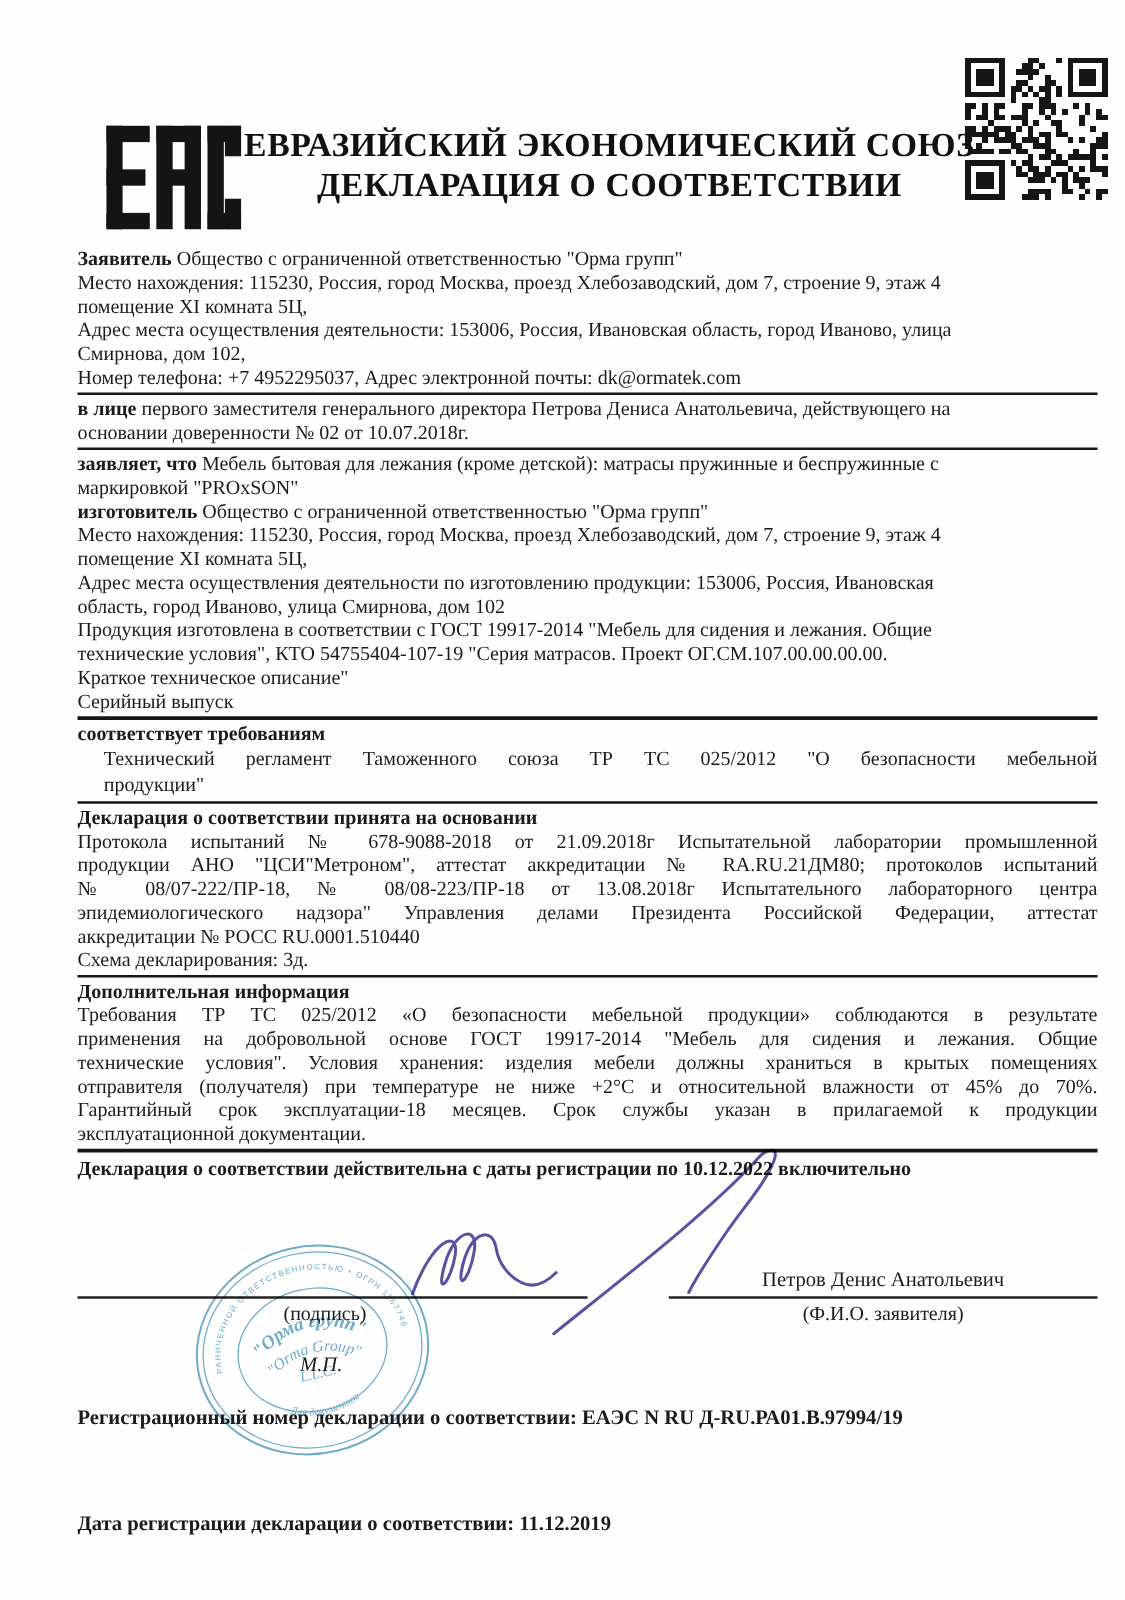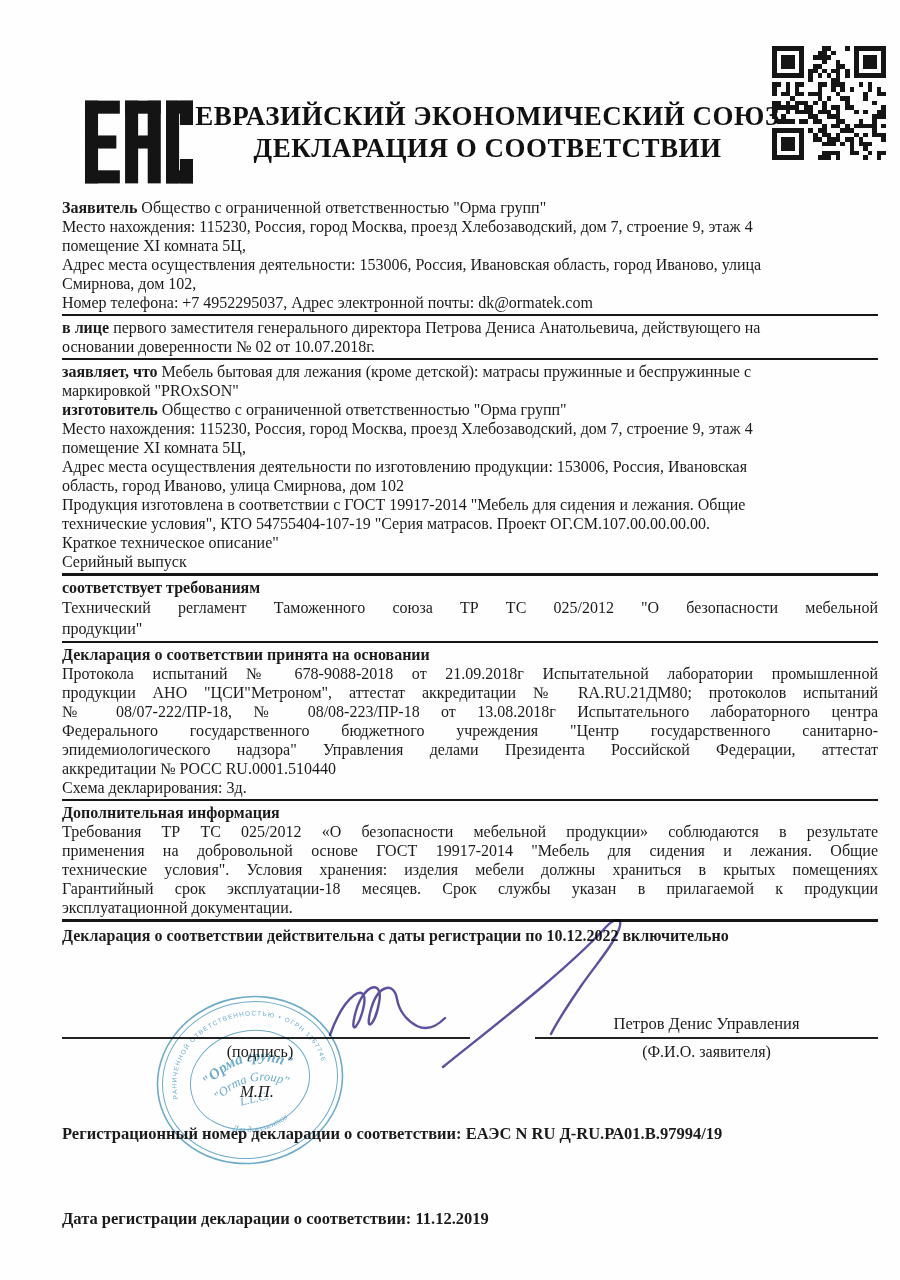--- a/index.html
+++ b/index.html
@@ -294,58 +294,58 @@
     <div class="ln">Адрес места осуществления деятельности по изготовлению продукции: 153006, Россия, Ивановская</div>
     <div class="ln">область, город Иваново, улица Смирнова, дом 102</div>
     <div class="ln">Продукция изготовлена в соответствии с ГОСТ 19917-2014 "Мебель для сидения и лежания. Общие</div>
     <div class="ln">технические условия", КТО 54755404-107-19 "Серия матрасов. Проект ОГ.СМ.107.00.00.00.00.</div>
     <div class="ln">Краткое техническое описание"</div>
     <div class="ln">Серийный выпуск</div>
 
     <div class="rule thick"></div>
 
     <div class="heading">соответствует требованиям</div>
-    <div style="line-height:21px;">
+    <div style="line-height:21px;margin-left:21px;">
       <span class="jline">Технический регламент Таможенного союза ТР ТС 025/2012 "О безопасности мебельной</span>
       <span class="jlast">продукции"</span>
     </div>
 
     <div class="rule"></div>
 
     <div class="heading">Декларация о соответствии принята на основании</div>
     <div>
       <span class="jline">Протокола испытаний № 678-9088-2018 от 21.09.2018г Испытательной лаборатории промышленной</span>
       <span class="jline">продукции АНО "ЦСИ"Метроном", аттестат аккредитации № RA.RU.21ДМ80; протоколов испытаний</span>
       <span class="jline">№ 08/07-222/ПР-18, № 08/08-223/ПР-18 от 13.08.2018г Испытательного лабораторного центра</span>
-      <span class="jline">Федерального государственного бюджетного учреждения "Центр государственного санитарно-</span>
       <span class="jline">эпидемиологического надзора" Управления делами Президента Российской Федерации, аттестат</span>
       <span class="jlast">аккредитации № РОСС RU.0001.510440</span>
     </div>
     <div class="ln">Схема декларирования: 3д.</div>
 
     <div class="rule"></div>
 
     <div class="heading">Дополнительная информация</div>
     <div>
       <span class="jline">Требования ТР ТС 025/2012 «О безопасности мебельной продукции» соблюдаются в результате</span>
       <span class="jline">применения на добровольной основе ГОСТ 19917-2014 "Мебель для сидения и лежания. Общие</span>
       <span class="jline">технические условия". Условия хранения: изделия мебели должны храниться в крытых помещениях</span>
+      <span class="jline">отправителя (получателя) при температуре не ниже +2°С и относительной влажности от 45% до 70%.</span>
       <span class="jline">Гарантийный срок эксплуатации-18 месяцев. Срок службы указан в прилагаемой к продукции</span>
       <span class="jlast">эксплуатационной документации.</span>
     </div>
 
     <div class="rule thick"></div>
 
     <div class="validity">Декларация о соответствии действительна с даты регистрации по 10.12.2022 включительно</div>
   </div>
 
   <div class="sig-line-left"></div>
   <div class="sig-line-right"></div>
   <div class="sig-caption">(подпись)</div>
-  <div class="fio-name">Петров Денис Управления</div>
+  <div class="fio-name">Петров Денис Анатольевич</div>
   <div class="fio-caption">(Ф.И.О. заявителя)</div>
   <div class="mp">М.П.</div>
 
   <div class="stamp">
     <svg viewBox="0 0 224 192" width="224" height="192">
       <g transform="rotate(-13 112 97)" stroke="#4d9abf" fill="none">
         <ellipse cx="112" cy="97" rx="93" ry="83" stroke-width="1.6"></ellipse>
         <ellipse cx="112" cy="97" rx="88" ry="78" stroke-width="1"></ellipse>
         <ellipse cx="112" cy="97" rx="60" ry="49" stroke-width="1"></ellipse>
         <defs>

